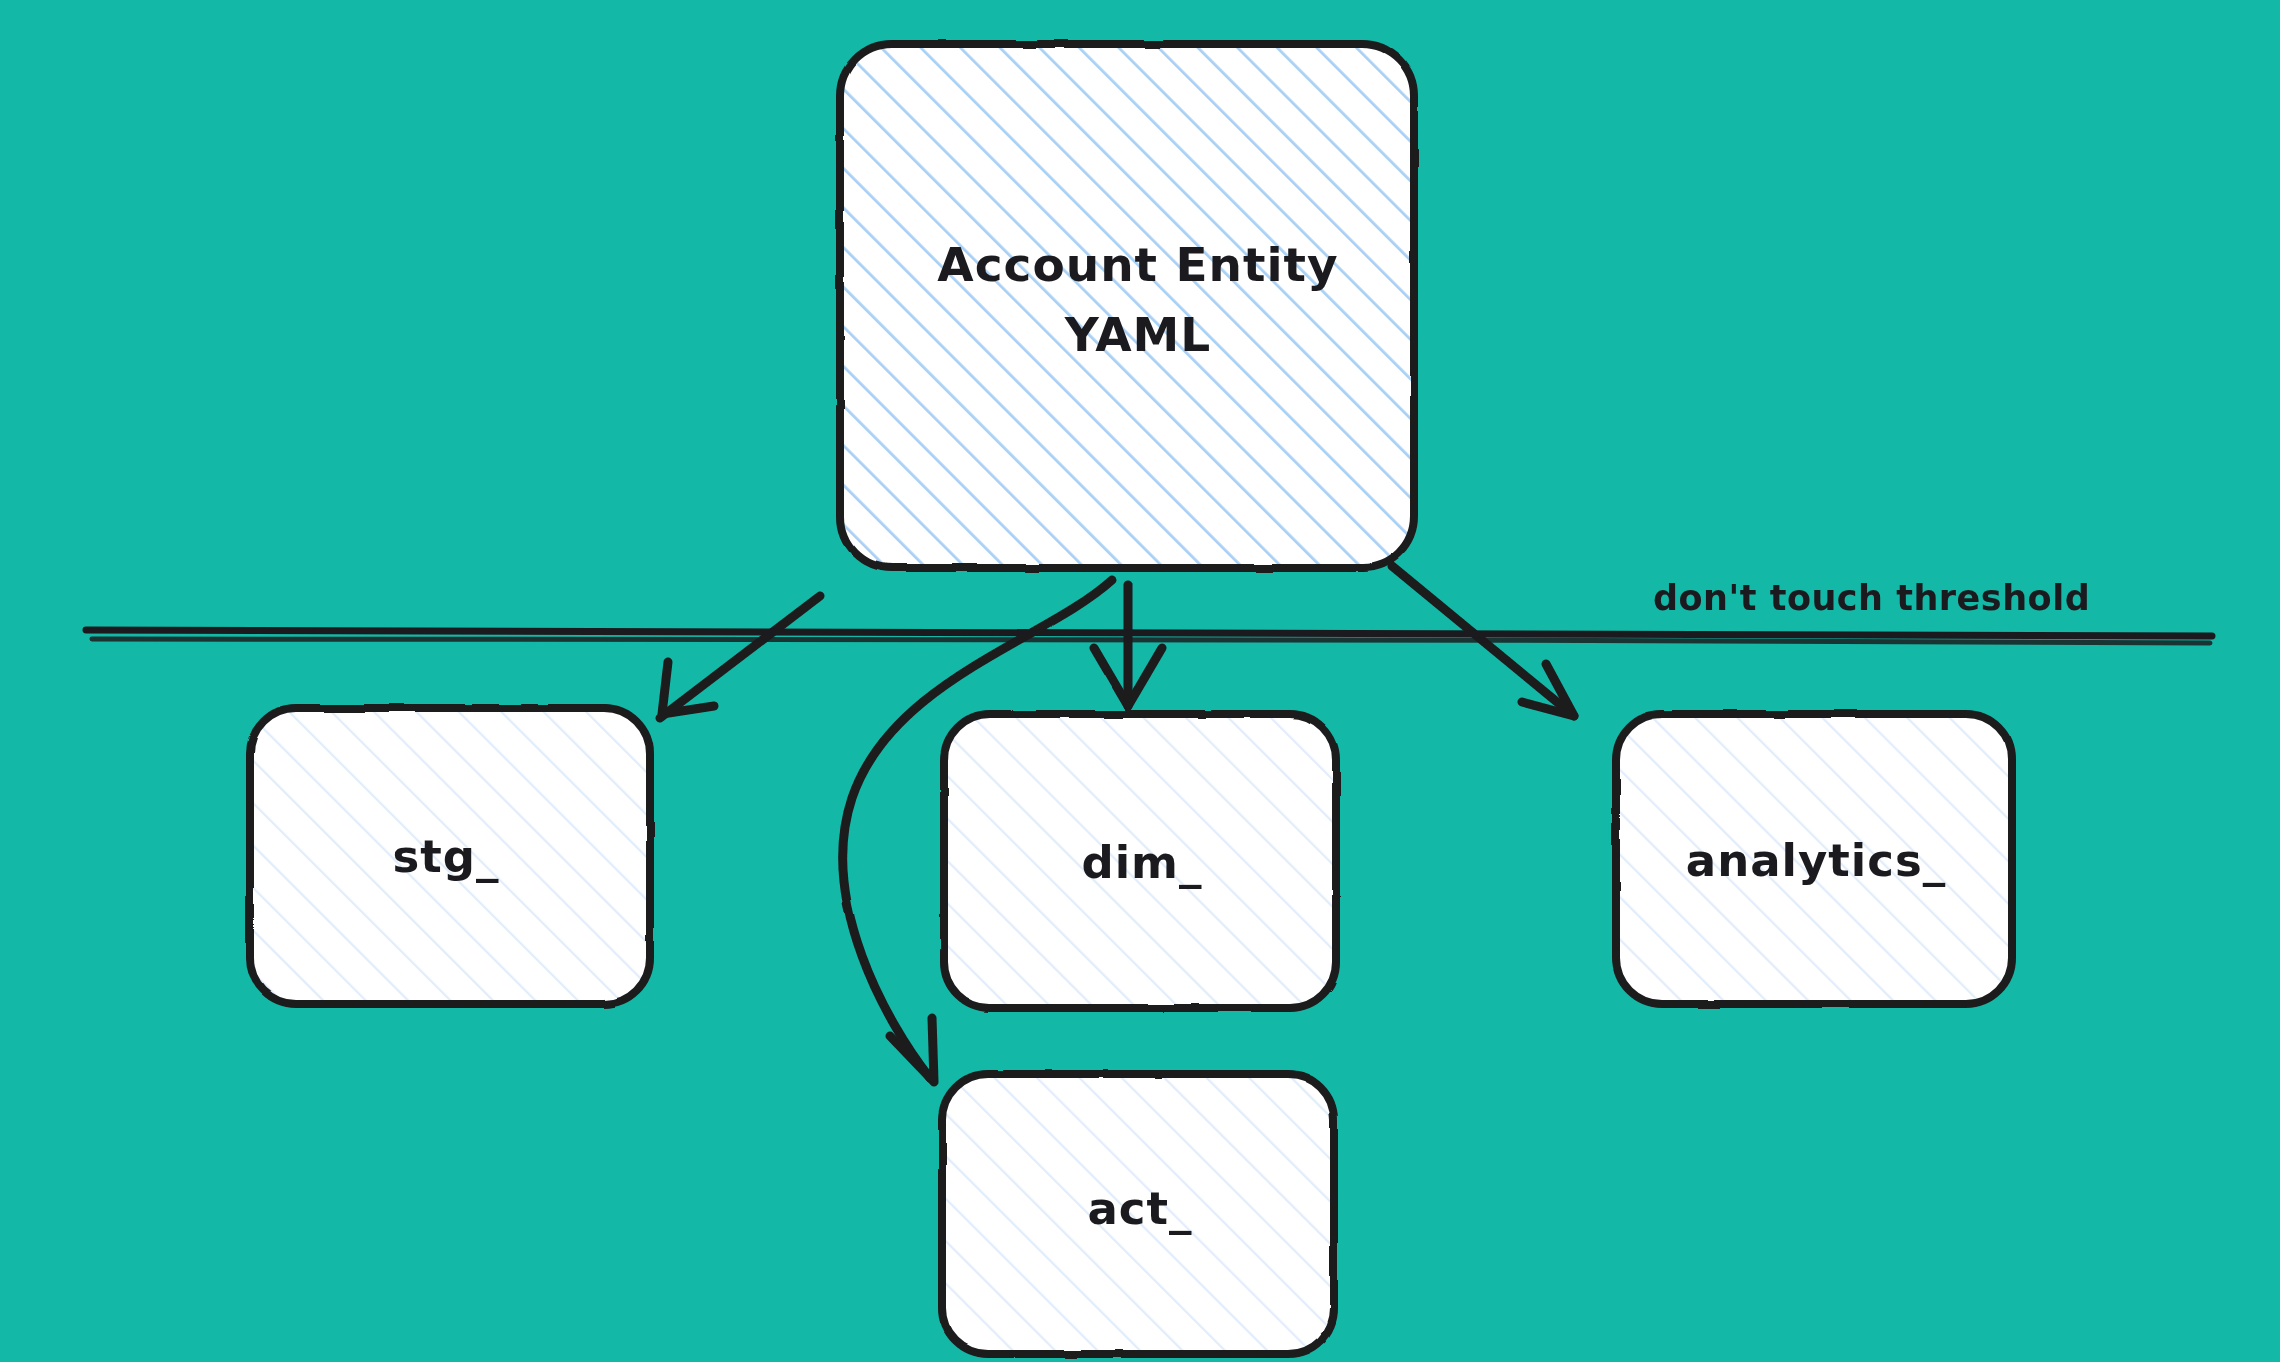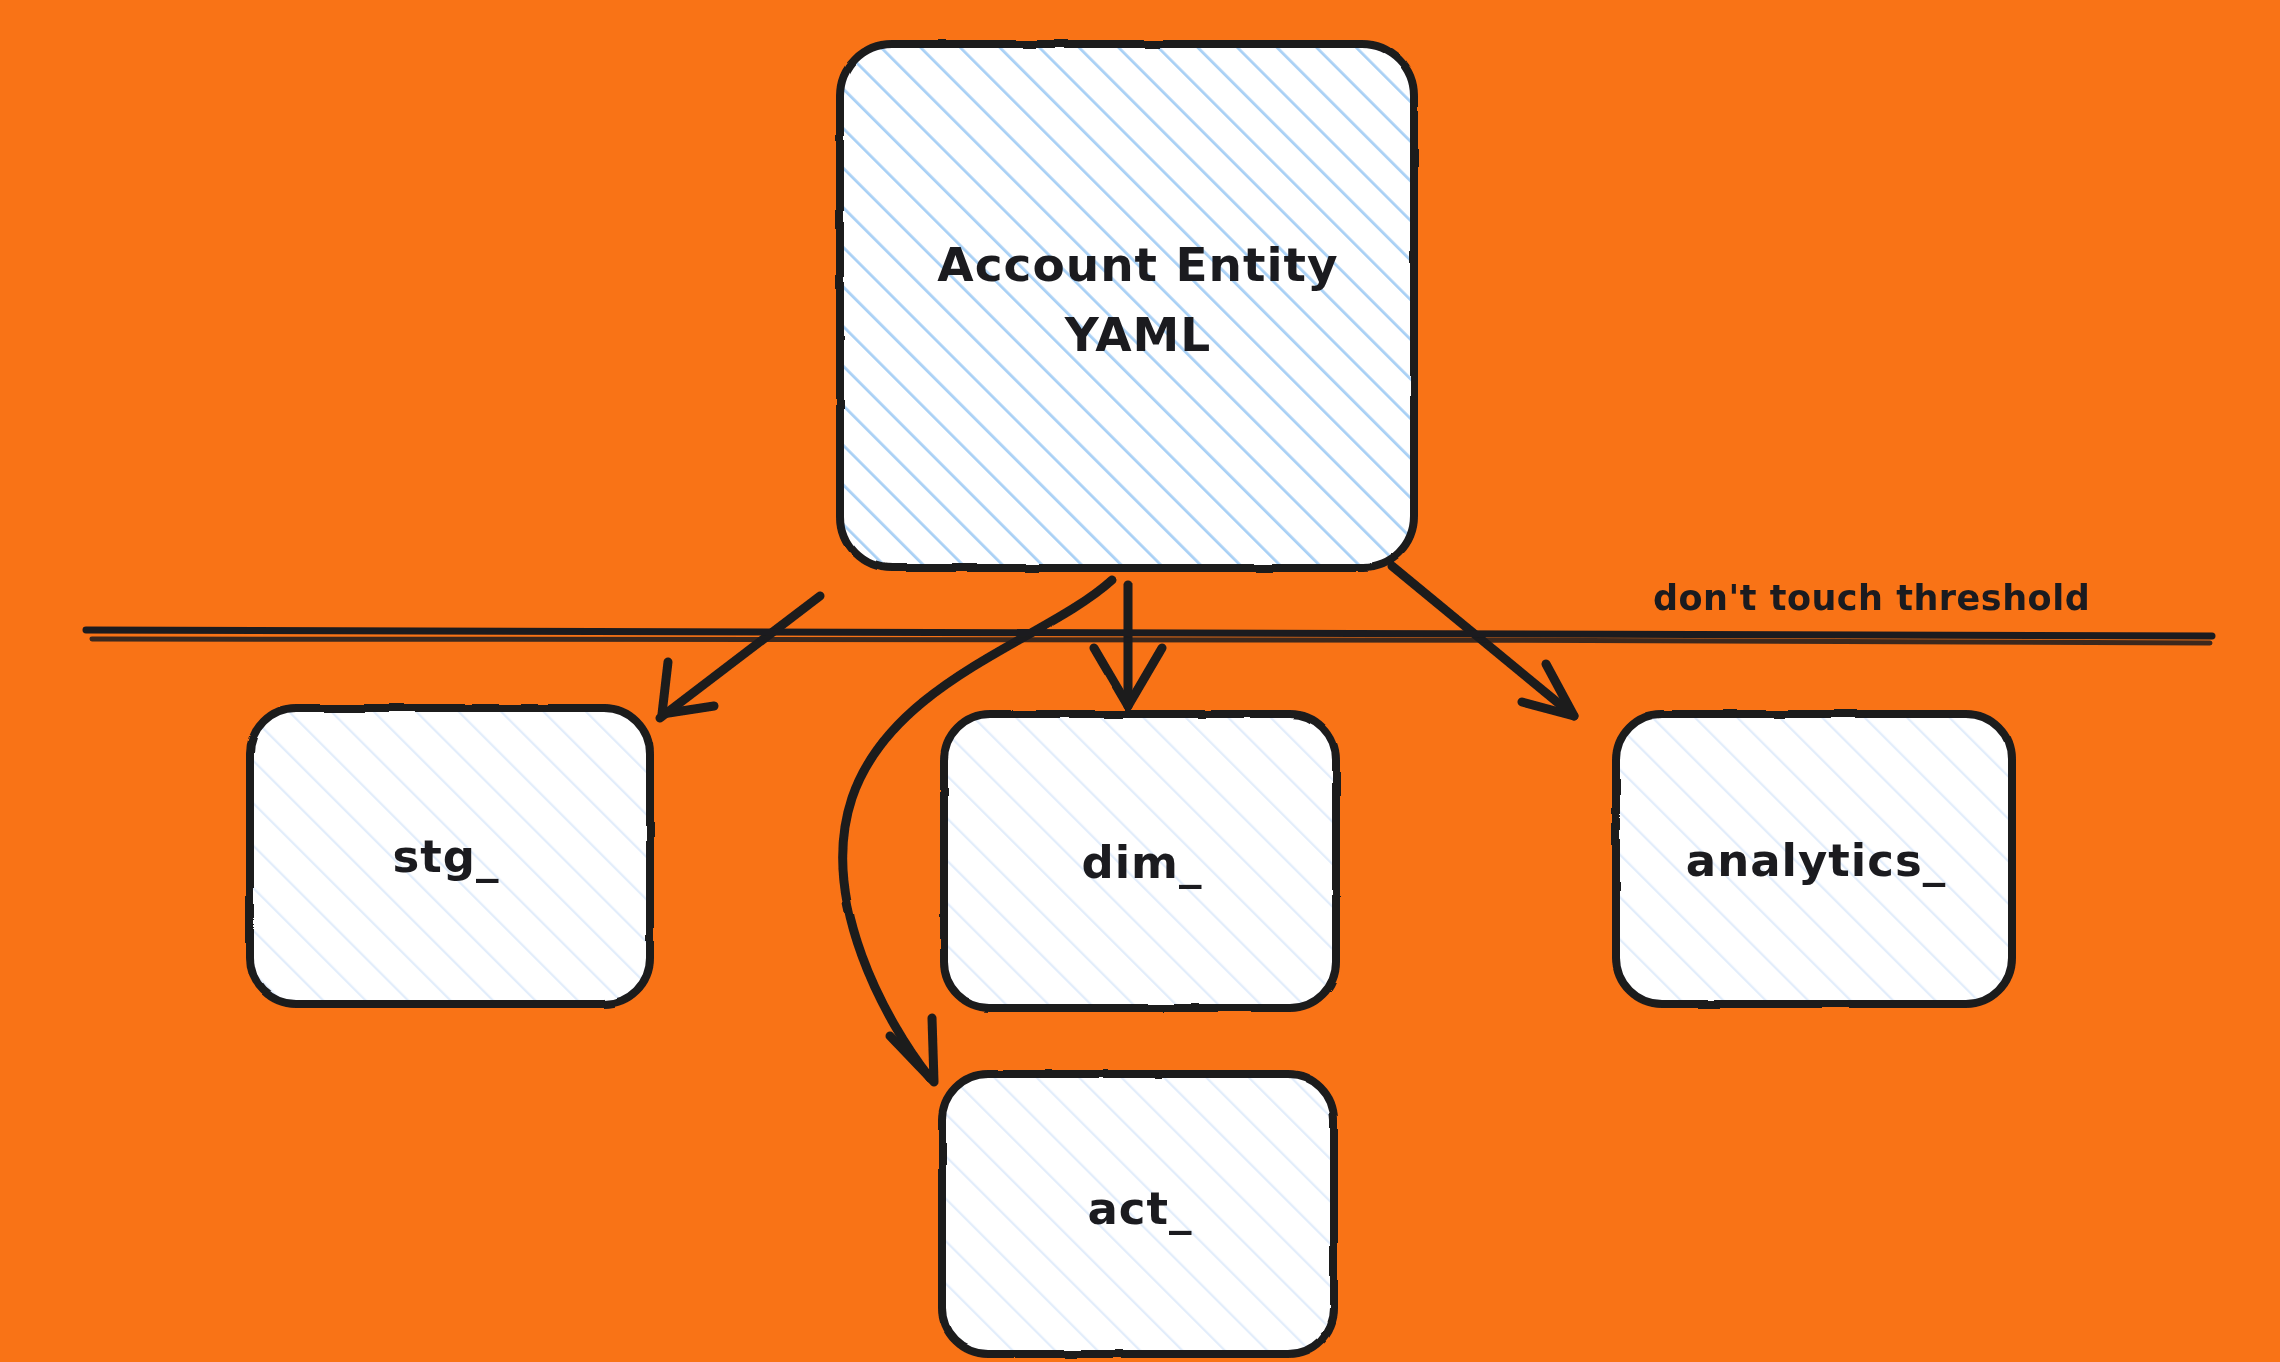--- a/index.html
+++ b/index.html
@@ -8,21 +8,21 @@
     padding: 0;
     background: #ffffff;
   }
   body {
     font-family: "DejaVu Sans", sans-serif;
   }
   #canvas {
     position: relative;
     width: 2280px;
     height: 1362px;
-    background: #f97316;
+    background: #14b8a6;
     overflow: hidden;
   }
   #scene {
     position: absolute;
     inset: 0;
     width: 2280px;
     height: 1362px;
   }
   .node-label {
     font-family: "DejaVu Sans", sans-serif;

